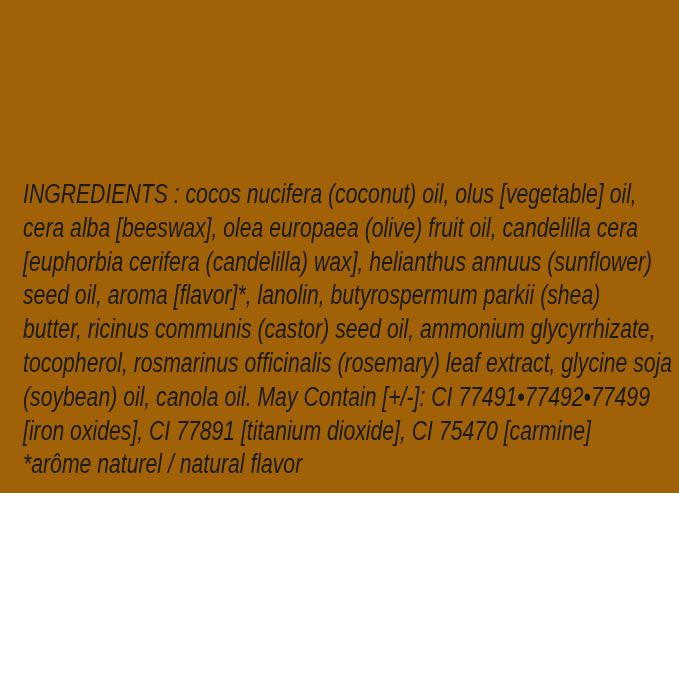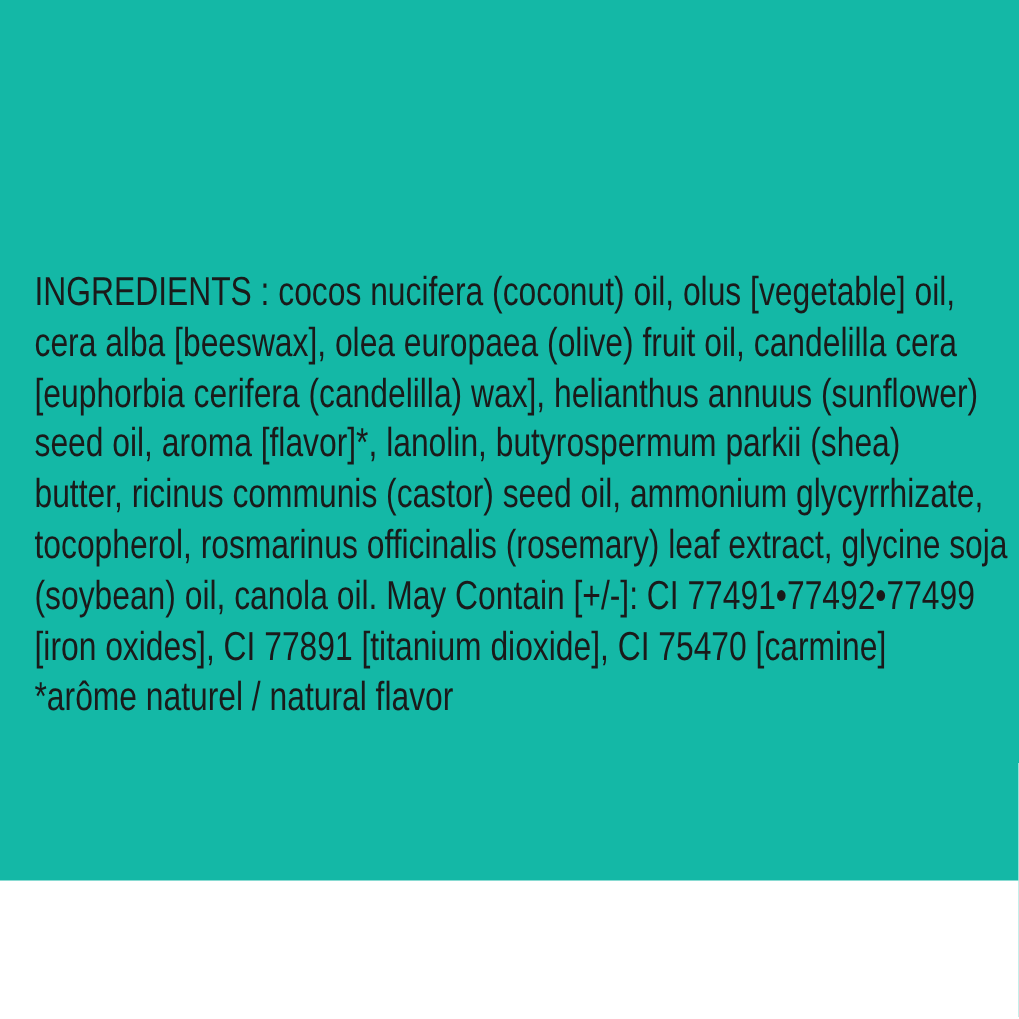--- a/index.html
+++ b/index.html
@@ -6,22 +6,23 @@
     margin: 0;
     padding: 0;
     width: 679px;
     height: 679px;
     background: #ffffff;
     overflow: hidden;
   }
   .canvas {
     position: relative;
     width: 679px;
-    height: 587px;
-    background: #14b8a6;
+    height: 493px;
+    background: #a16207;
+    font-style: italic;
   }
   .ingredients-block {
     position: absolute;
     left: 23px;
     top: 178px;
     width: 860px;               
     transform: scaleX(0.785);   
     transform-origin: 0 0;
     font-family: "Liberation Sans", "DejaVu Sans", sans-serif;
     font-size: 27px;

